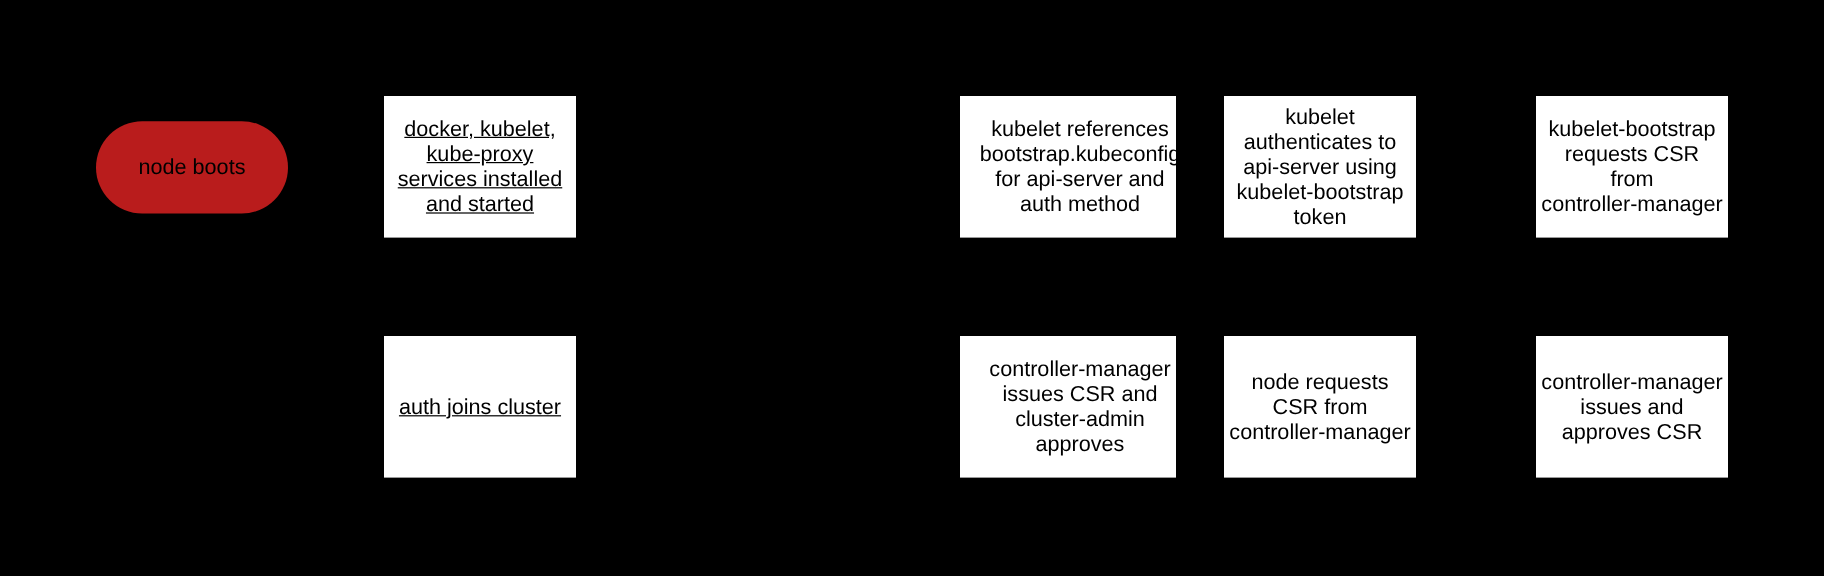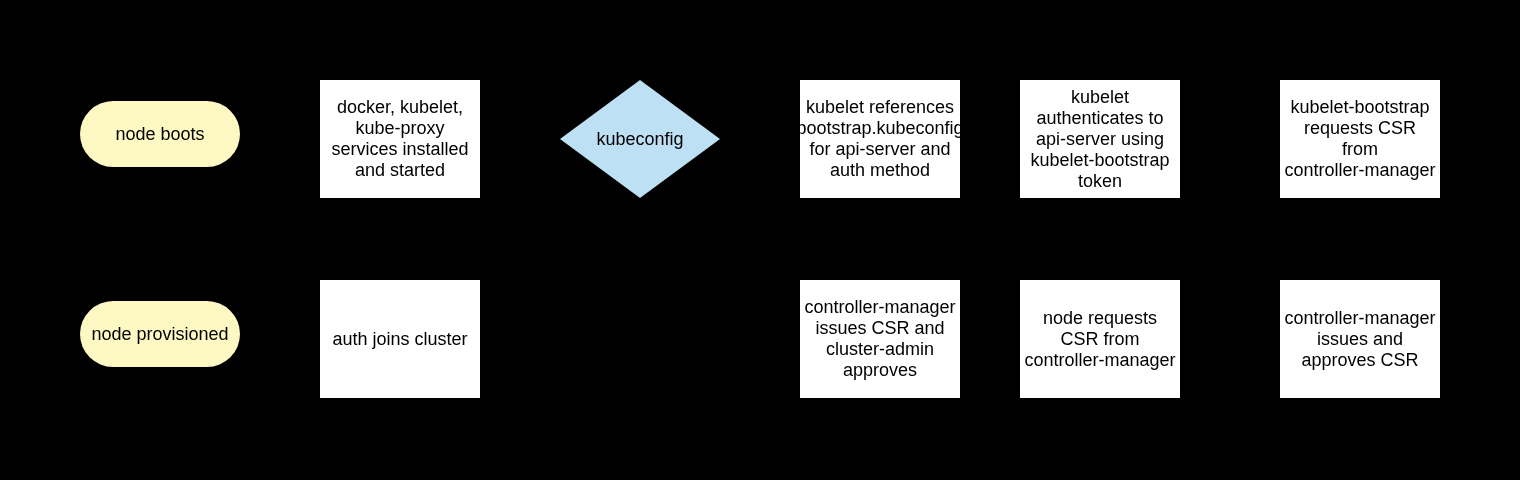--- a/index.html
+++ b/index.html
@@ -27,40 +27,40 @@
     font-size: 18px;
     line-height: 21px;
     color: #000000;
     z-index: 2;
   }
   .process {
     background: #ffffff;
     height: 118px;
   }
   .terminal {
-    background: #fef9c3;
-    height: 66px;
+    background: #b91c1c;
+    height: 77px;
     border-radius: 39px;
   }
   .decision {
     height: 118px;
     background: transparent;
   }
   .decision .shape {
     position: absolute;
     left: 0; top: 0; right: 0; bottom: 0;
     background: #bee0f5;
     clip-path: polygon(50% 0, 100% 50%, 50% 100%, 0 50%);
     z-index: 1;
   }
   
   .c1 { left: 80px; }
-  .c2 { left: 320px; }
+  .c2 { left: 320px; text-decoration: underline; }
   .c3 { left: 560px; }
-  .c4 { left: 800px; }
+  .c4 { left: 800px; padding-left: 20px; }
   .c5 { left: 1020px; }
   .c6 { left: 1280px; }
   
   .r1 { top: 80px; }
   .r2 { top: 280px; }
   .t1 { top: 101px; }
   .t2 { top: 301px; }
 </style>
 </head>
 <body>
@@ -71,24 +71,20 @@
     <div class="label">node boots</div>
   </div>
 
   <div class="node process r1 c2">
     <div class="label">docker, kubelet,
 kube-proxy
 services installed
 and started</div>
   </div>
 
-  <div class="node decision r1 c3">
-    <div class="shape"></div>
-    <div class="label">kubeconfig</div>
-  </div>
 
   <div class="node process r1 c4">
     <div class="label">kubelet references
 bootstrap.kubeconfig
 for api-server and
 auth method</div>
   </div>
 
   <div class="node process r1 c5">
     <div class="label">kubelet
@@ -98,23 +94,20 @@
 token</div>
   </div>
 
   <div class="node process r1 c6">
     <div class="label">kubelet-bootstrap
 requests CSR
 from
 controller-manager</div>
   </div>
 
-  <div class="node terminal t2 c1">
-    <div class="label">node provisioned</div>
-  </div>
 
   <div class="node process r2 c2">
     <div class="label">auth joins cluster</div>
   </div>
 
 
   <div class="node process r2 c4">
     <div class="label">controller-manager
 issues CSR and
 cluster-admin

